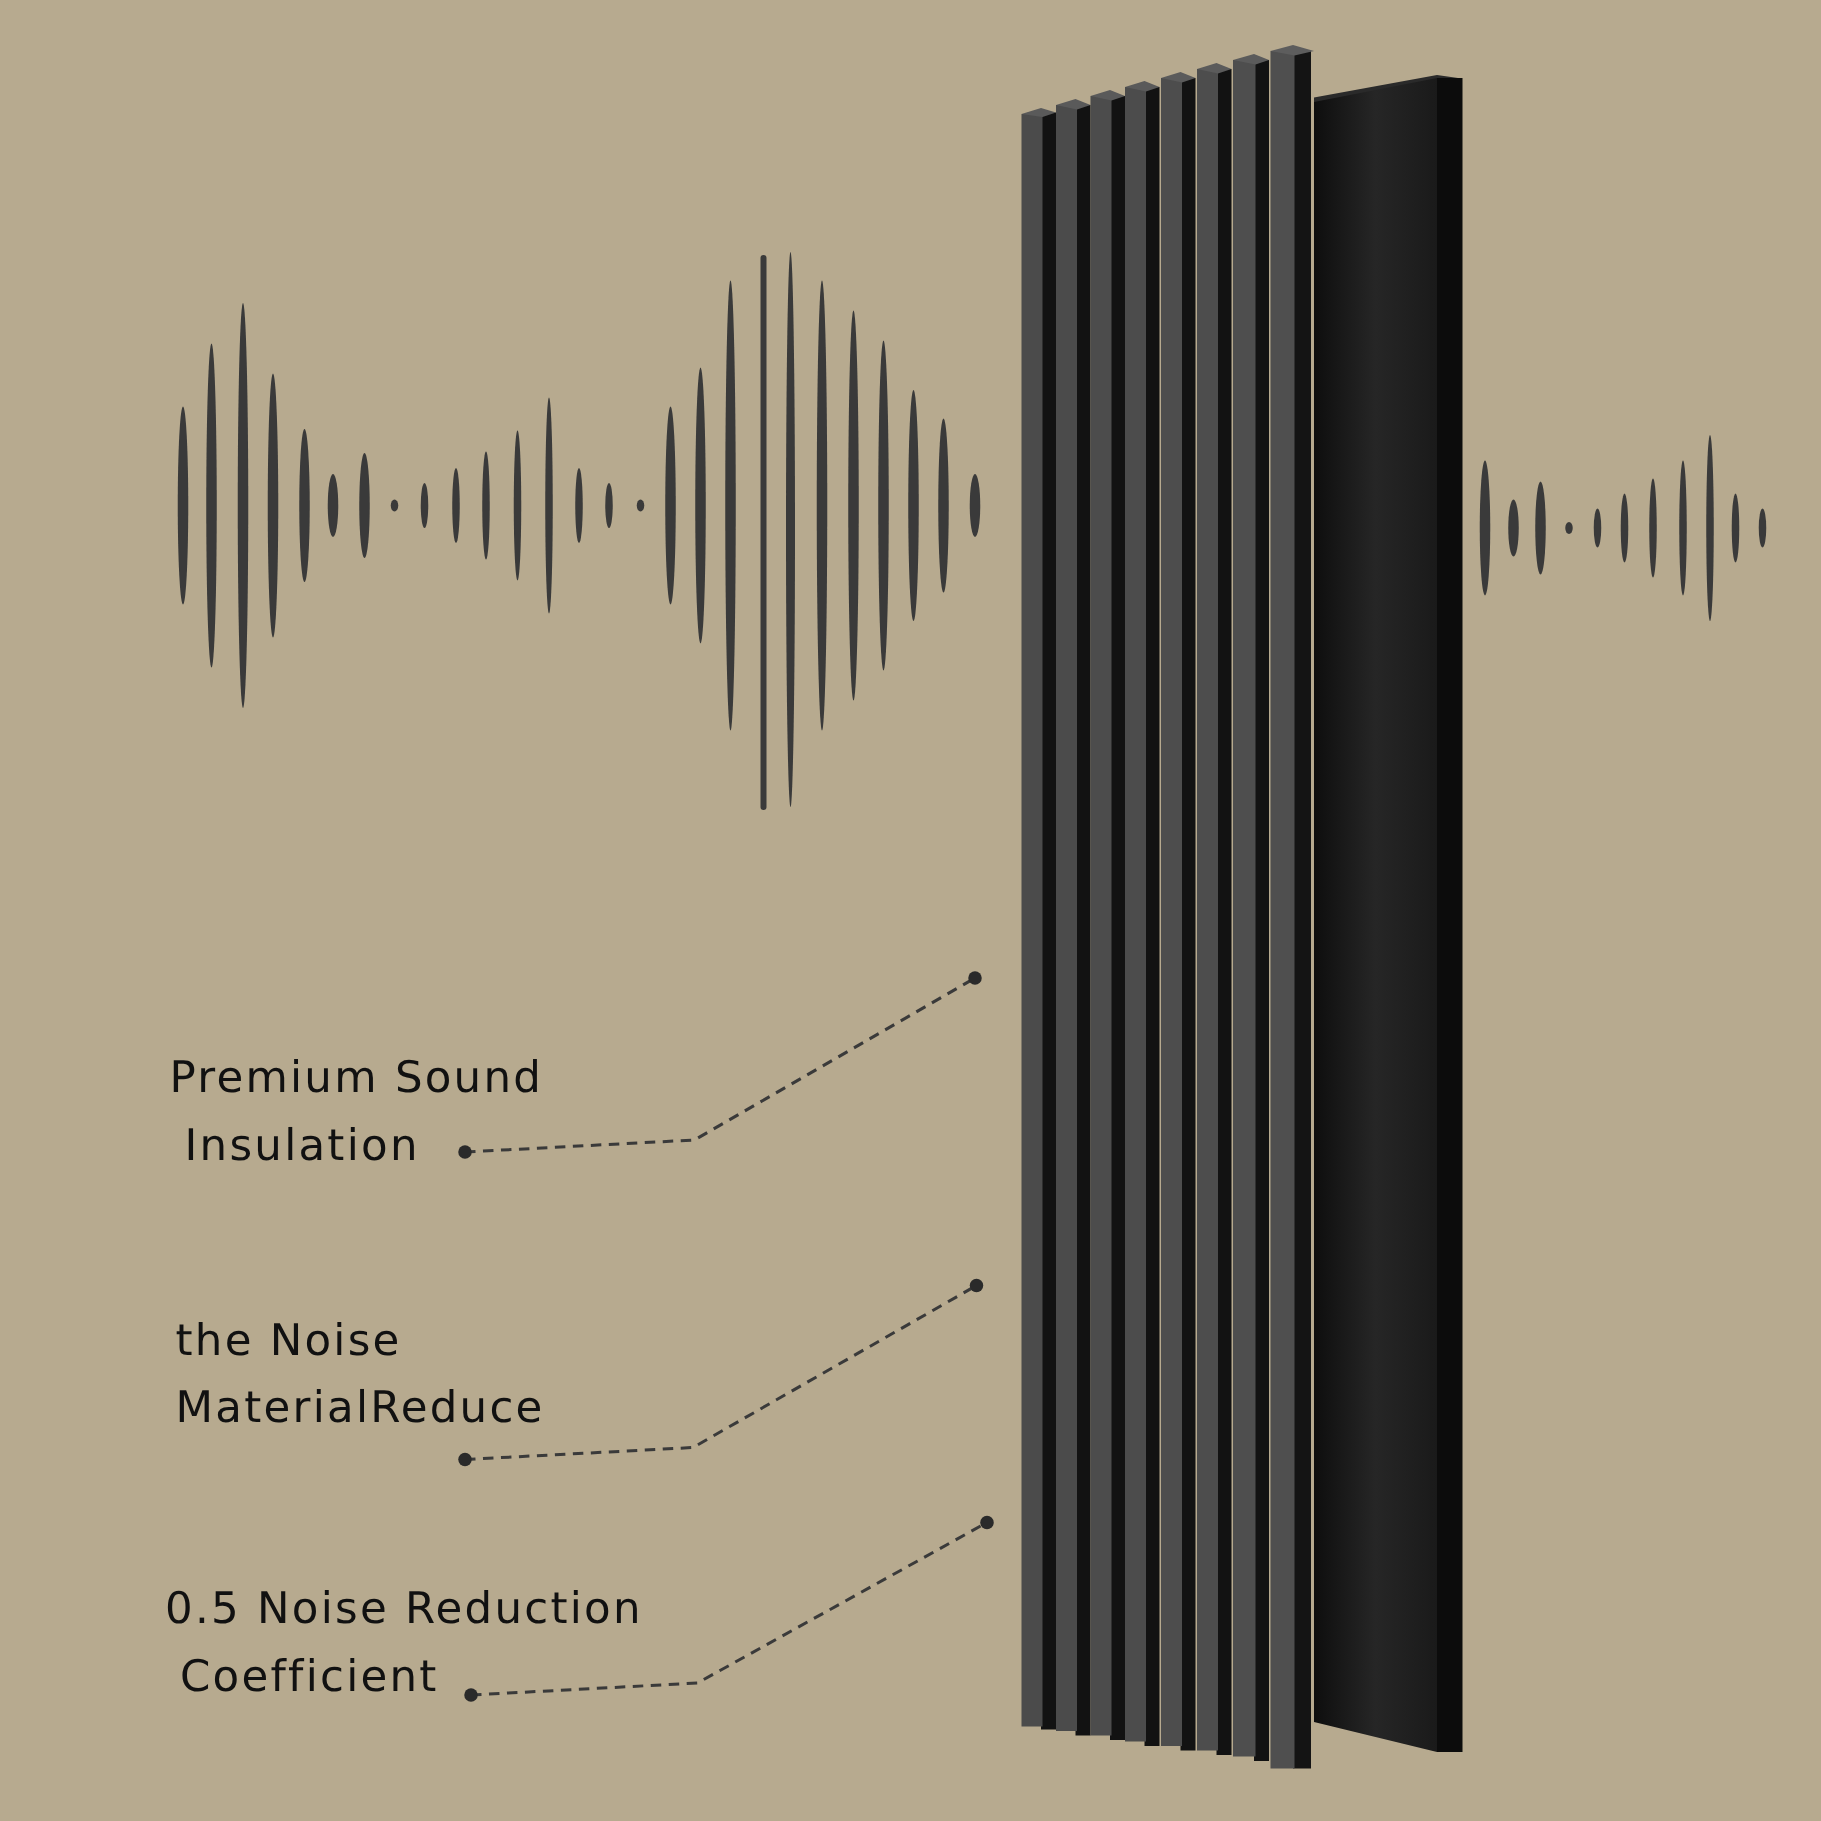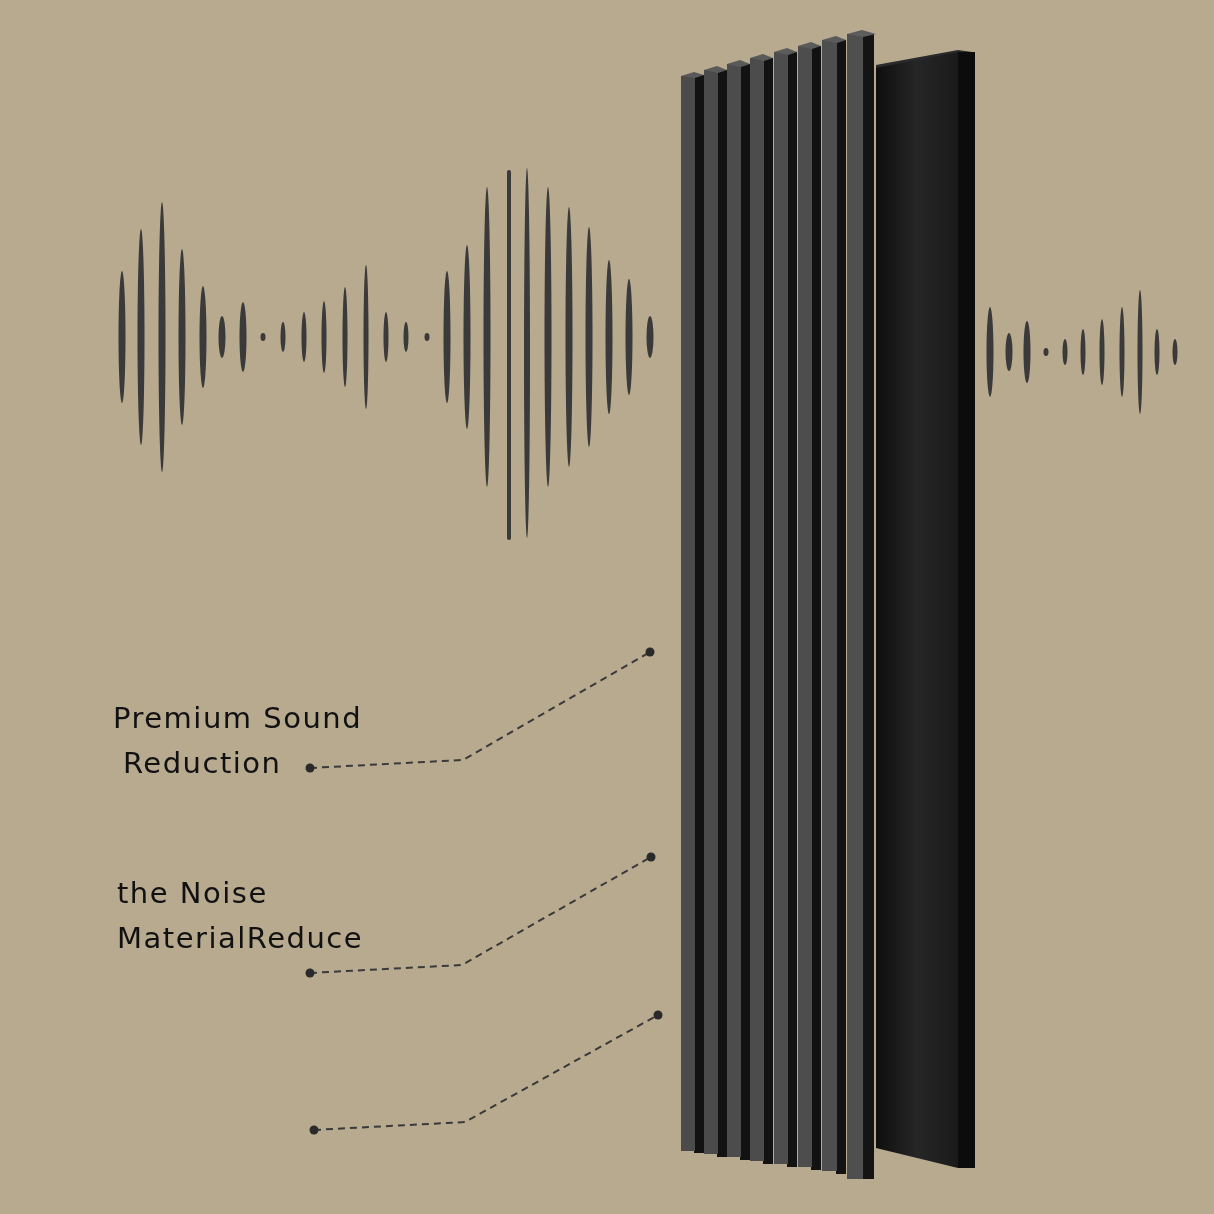--- a/index.html
+++ b/index.html
@@ -128,21 +128,25 @@
       <circle cx="650" cy="652" r="4.5"></circle>
       <circle cx="310" cy="973" r="4.5"></circle>
       <circle cx="651" cy="857" r="4.5"></circle>
       <circle cx="314" cy="1130" r="4.5"></circle>
       <circle cx="658" cy="1015" r="4.5"></circle>
     </g>
   </svg>
 
   <div class="label" style="left:113px; top:696px;">
     <span class="line">Premium Sound</span>
-    <span class="line" style="padding-left:10px;">Reduction</span>
+    <span class="line" style="padding-left:10px;">Insulation</span>
   </div>
 
   <div class="label" style="left:117px; top:871px;">
     <span class="line">the Noise</span>
     <span class="line">MaterialReduce</span>
   </div>
 
+  <div class="label" style="left:110px; top:1050px;">
+    <span class="line">0.5 Noise Reduction</span>
+    <span class="line" style="padding-left:10px;">Coefficient</span>
+  </div>
 </div>
 
 </body></html>

